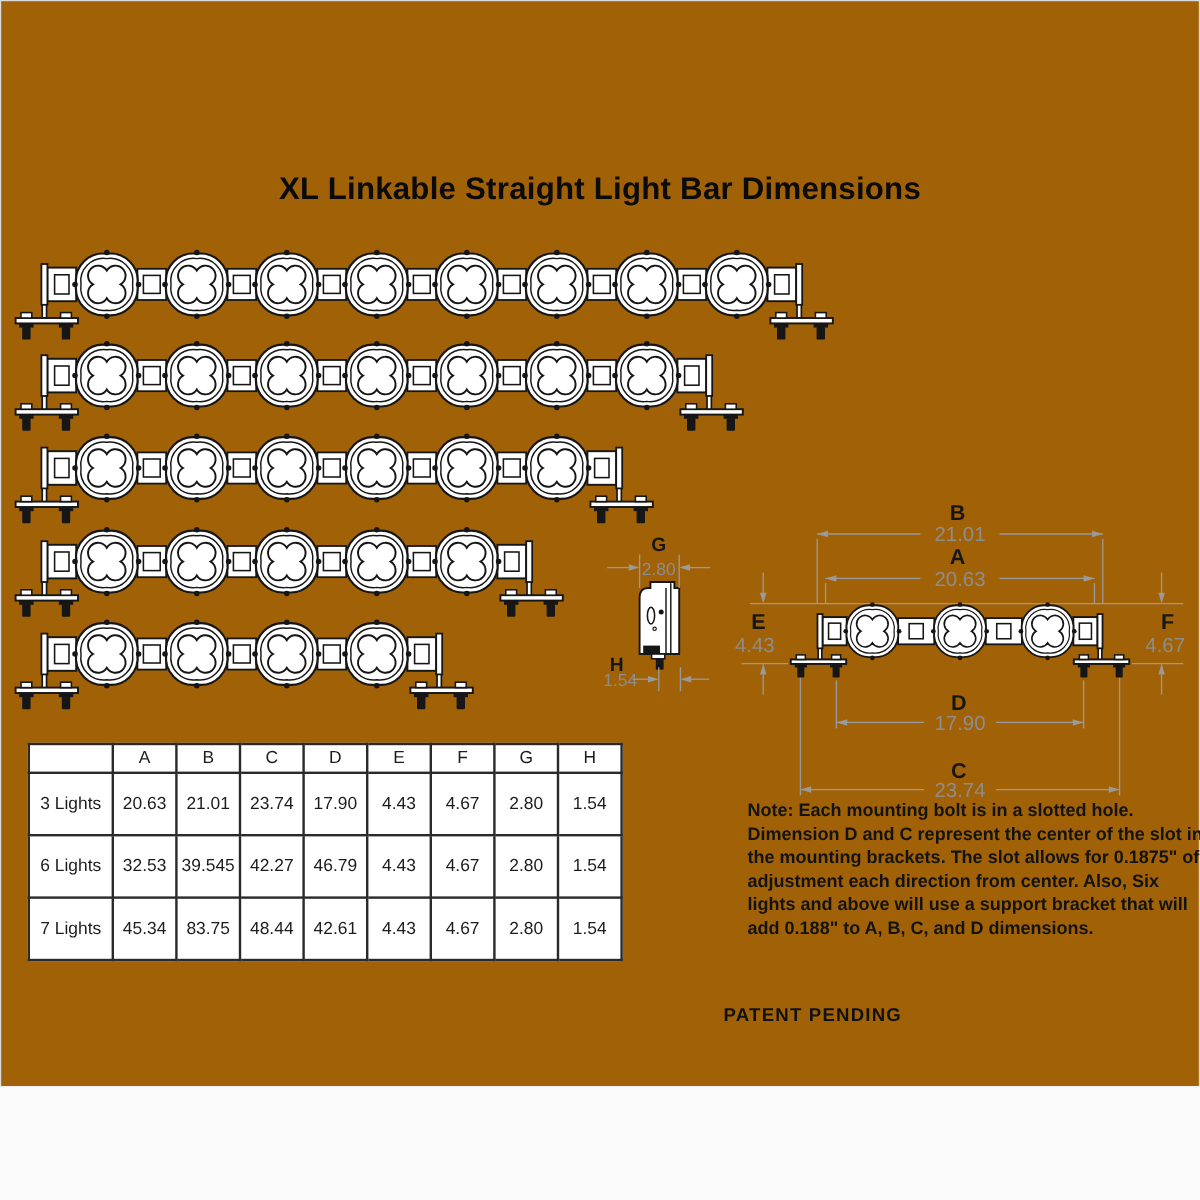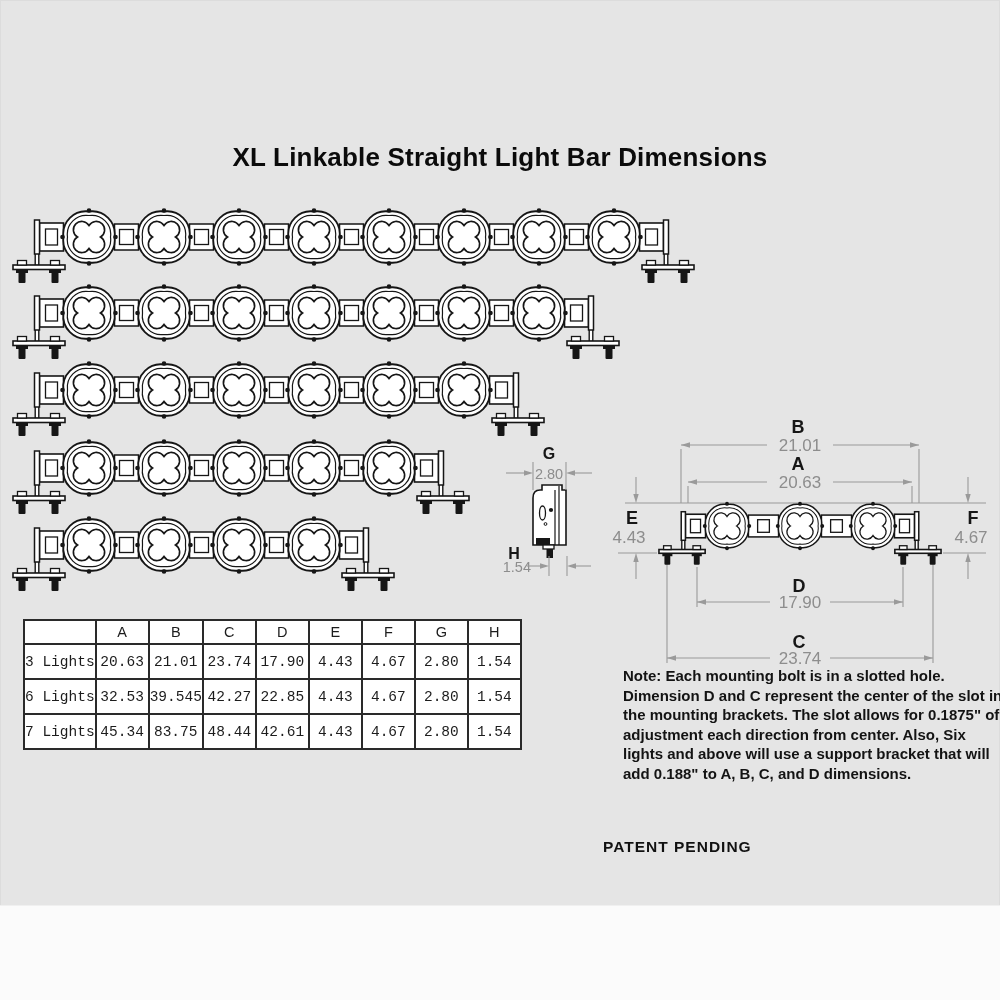--- a/index.html
+++ b/index.html
@@ -1,38 +1,38 @@
 <!DOCTYPE html>
 <html><head>
 <meta charset="utf-8">
 <style>
   html,body{margin:0;padding:0;background:#fff;}
   #page{
-    position:relative;width:1000px;height:1000px;background:#e5e5e5;
+    position:relative;width:1000px;height:1000px;background:#a16207;
     overflow:hidden;font-family:"Liberation Sans",sans-serif;
     outline:1px solid #dcdcdc;outline-offset:-1px;
   }
   #page-title{
     position:absolute;left:0;top:142px;width:100%;margin:0;
     text-align:center;font-size:26px;font-weight:700;color:#0b0b0b;
     letter-spacing:0.2px;
   }
   #drawing{position:absolute;left:0;top:0;font-family:"Liberation Sans",sans-serif;}
   #dims-table{
     position:absolute;left:23px;top:619px;border-collapse:collapse;
     font-size:14.5px;color:#1c1c1c;background:#fff;table-layout:fixed;
   }
   #dims-table th,#dims-table td{
     border:2px solid #2a2a2a;text-align:center;vertical-align:middle;
     font-weight:400;padding:0;overflow:hidden;white-space:nowrap;
   }
   #dims-table col{width:53px;}
   #dims-table col.c0{width:70px;}
   #dims-table thead tr{height:24px;}
-  #dims-table tbody tr{height:35px;font-family:Liberation Mono, monospace;}
+  #dims-table tbody tr{height:52px;}
   #note-text{
     position:absolute;left:623px;top:666px;width:380px;
     font-size:15px;font-weight:700;line-height:19.5px;color:#131313;
   }
   #patent{
     position:absolute;left:603px;top:838px;
     font-size:15.5px;font-weight:700;letter-spacing:1px;color:#111;
   }
   #bottom-strip{
     position:absolute;left:0;top:905px;width:1000px;height:95px;
@@ -758,21 +758,21 @@
           <td>4.43</td>
           <td>4.67</td>
           <td>2.80</td>
           <td>1.54</td>
         </tr>
         <tr>
           <td>6 Lights</td>
           <td>32.53</td>
           <td>39.545</td>
           <td>42.27</td>
-          <td>22.85</td>
+          <td>46.79</td>
           <td>4.43</td>
           <td>4.67</td>
           <td>2.80</td>
           <td>1.54</td>
         </tr>
         <tr>
           <td>7 Lights</td>
           <td>45.34</td>
           <td>83.75</td>
           <td>48.44</td>

